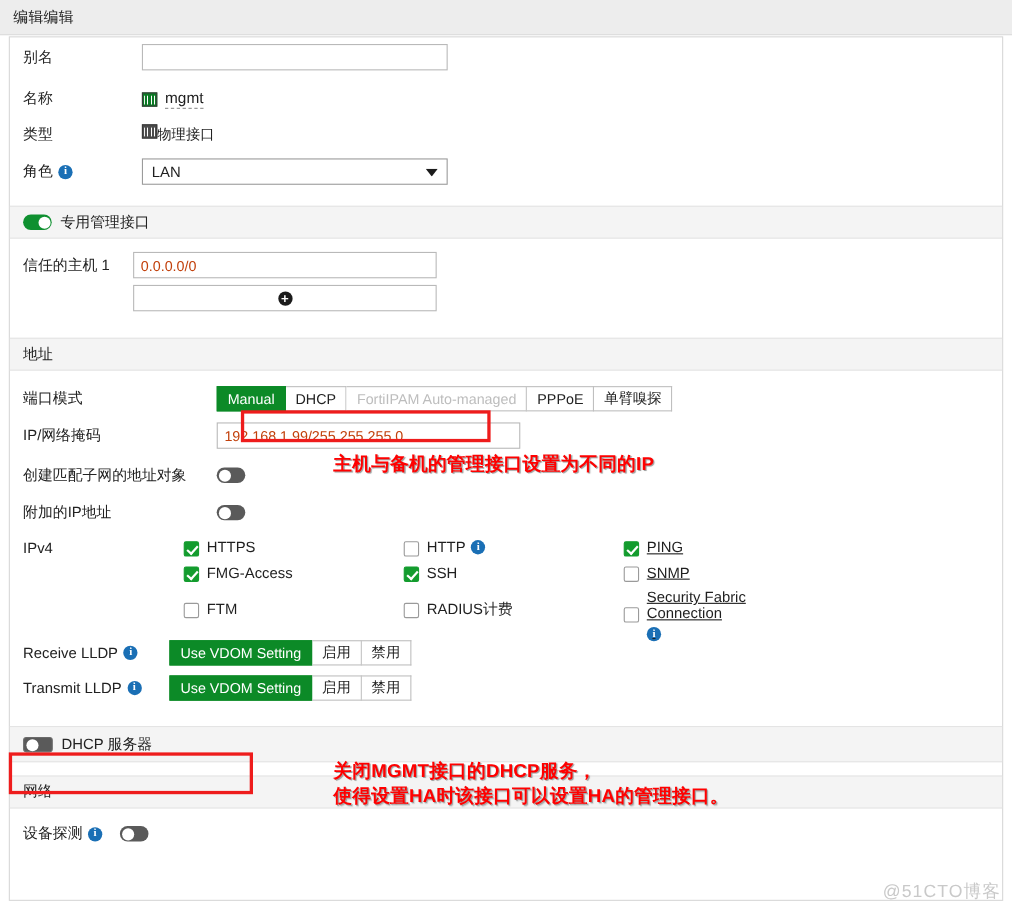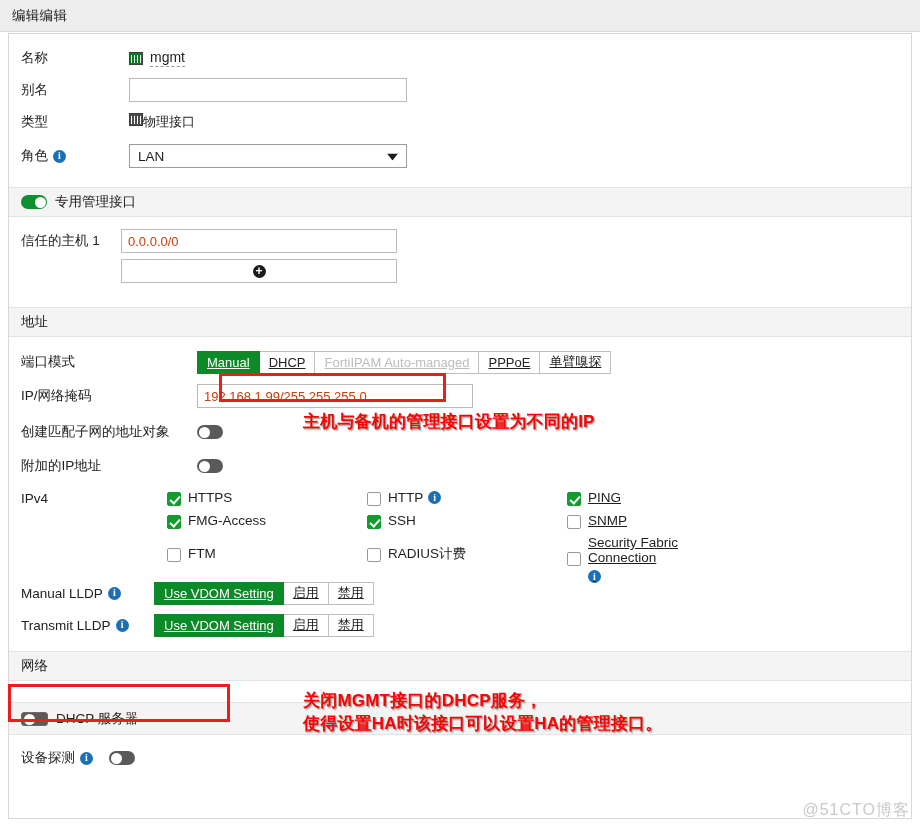--- a/index.html
+++ b/index.html
@@ -183,21 +183,20 @@
   .seg { display: flex; align-items: stretch; height: 23px; }
   .seg .segbtn {
     border: 1px solid #bfbfbf;
     border-left: none;
     background: #ffffff;
     color: #222;
     font-size: 13px;
     padding: 0 9px;
     display: flex; align-items: center; justify-content: center;
     white-space: nowrap;
-    text-decoration: underline;
   }
   .seg .segbtn:first-child { border-left: 1px solid #bfbfbf; }
   .seg .segbtn.active {
     background: #0c8a27;
     border-color: #0c8a27;
     color: #ffffff;
   }
   .seg .segbtn.disabled { color: #bdbdbd; }
 
   
@@ -273,32 +272,32 @@
 <body>
 
 <div id="page">
 
   <div class="titlebar">
     <span class="title">编辑编辑</span>
   </div>
 
   <div class="formframe">
 
+    <div class="row" style="margin-top:4px;">
+      <div class="lbl">别名</div>
+      <div class="val">
+        <input class="inp alias" type="text" value="" style="">
+      </div>
+    </div>
+
     <div class="row" style="margin-top:10px;">
       <div class="lbl">名称</div>
       <div class="val namewrap">
         <span class="ifaceicon"></span>
         <span class="dashname">mgmt</span>
-      </div>
-    </div>
-
-    <div class="row" style="margin-top:4px;">
-      <div class="lbl">别名</div>
-      <div class="val">
-        <input class="inp alias" type="text" value="" style="">
       </div>
     </div>
 
     <div class="row" style="margin-top:4px;">
       <div class="lbl">类型</div>
       <div class="val">
         <span class="ifaceicon gray"></span>
         <span>物理接口</span>
       </div>
     </div>
@@ -432,21 +431,21 @@
               <span class="infoicon">i</span>
             </span>
           </div>
         </div>
 
       </div>
     </div>
 
     <div class="row" style="margin-top:3px;">
       <div class="lbl" style="width:133px;flex:0 0 133px;">
-        <span>Manual LLDP</span>
+        <span>Receive LLDP</span>
         <span class="infoicon">i</span>
       </div>
       <div class="val">
         <div class="seg">
           <div class="segbtn active">Use VDOM Setting</div>
           <div class="segbtn">启用</div>
           <div class="segbtn">禁用</div>
         </div>
       </div>
     </div>
@@ -458,27 +457,27 @@
       </div>
       <div class="val">
         <div class="seg">
           <div class="segbtn active">Use VDOM Setting</div>
           <div class="segbtn">启用</div>
           <div class="segbtn">禁用</div>
         </div>
       </div>
     </div>
 
-    <div class="sect" style="margin-top:12px;">
-      <span>网络</span>
-    </div>
-
     <div class="sect toggleband" style="margin-top:21px; height:33px;">
       <span class="tgl boxed"></span>
       <span>DHCP 服务器</span>
+    </div>
+
+    <div class="sect" style="margin-top:12px;">
+      <span>网络</span>
     </div>
 
     <div class="row" style="margin-top:9px;">
       <div class="lbl" style="width:88px;flex:0 0 88px;">
         <span>设备探测</span>
         <span class="infoicon">i</span>
       </div>
       <div class="val">
         <span class="tgl"></span>
       </div>

